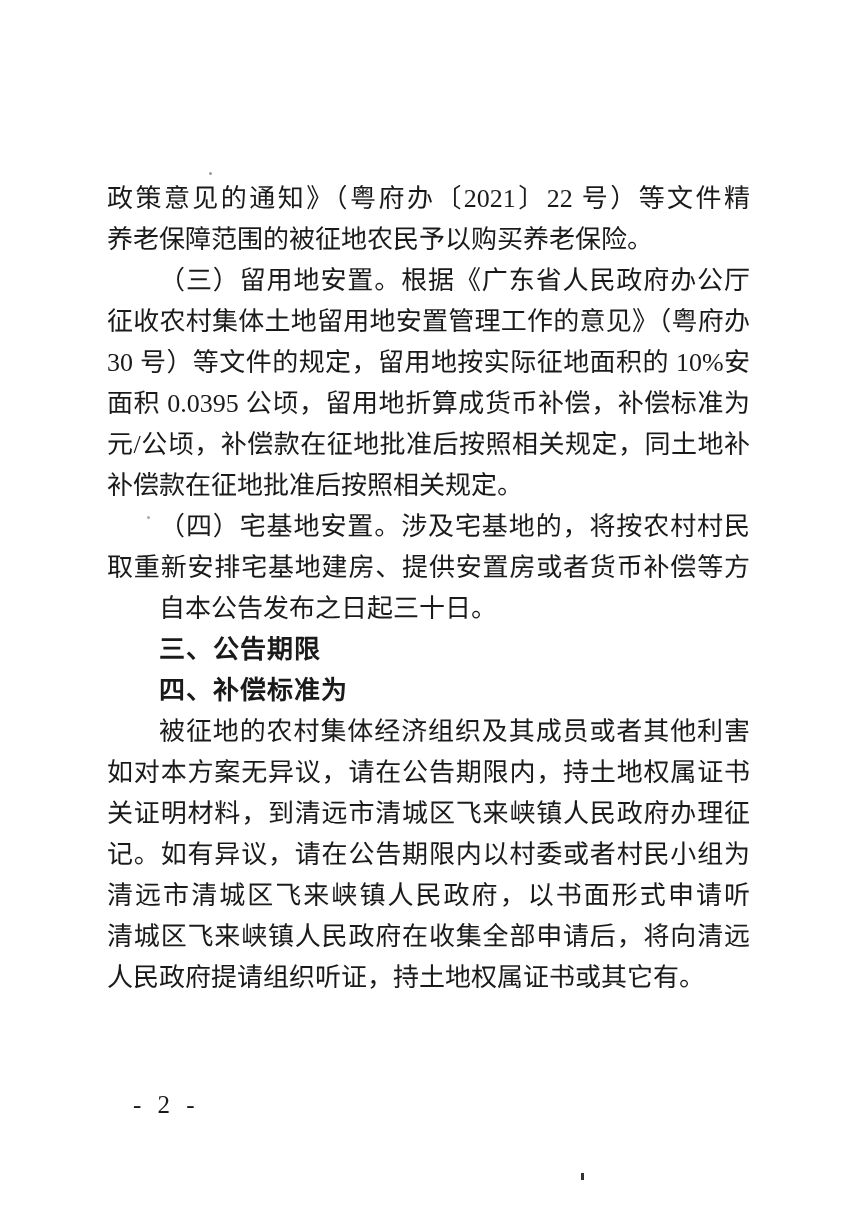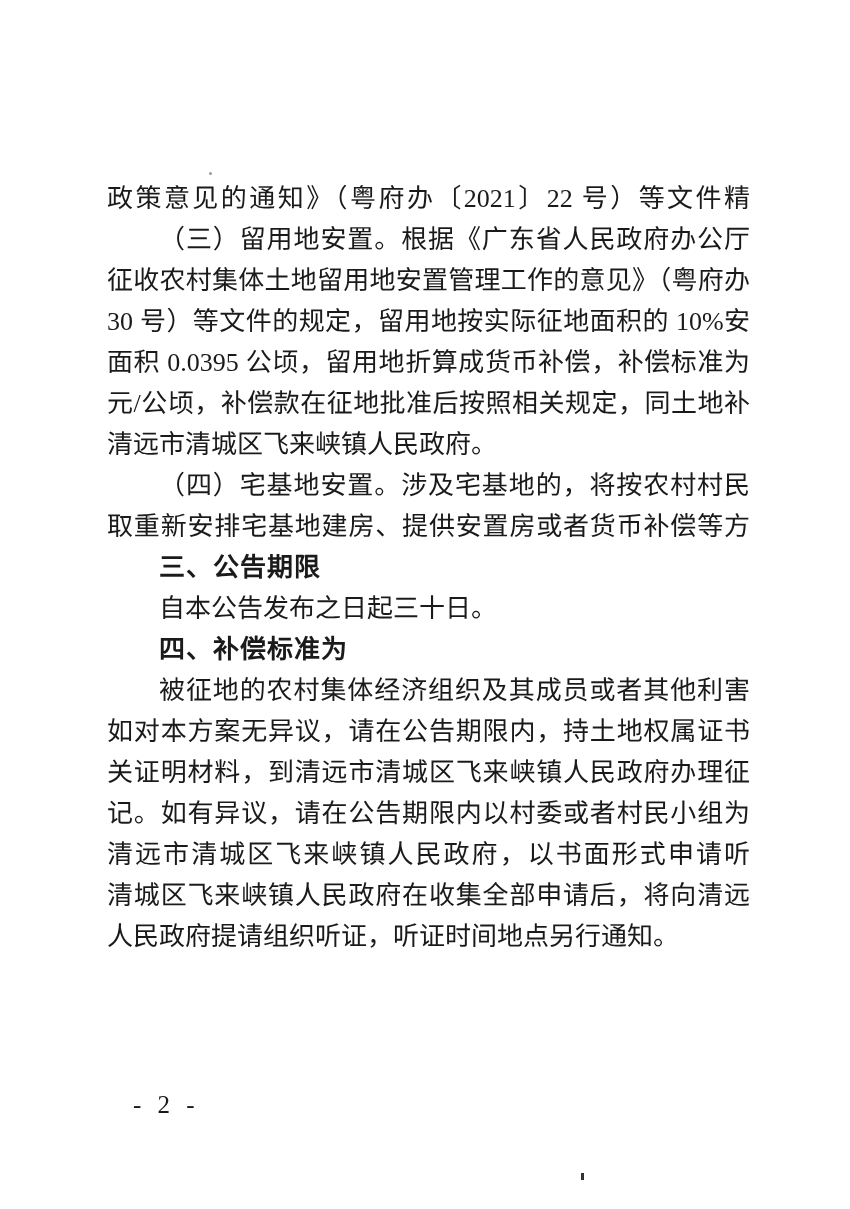--- a/index.html
+++ b/index.html
@@ -59,49 +59,50 @@
   .speck.s2 { left: 209px; top: 172px;  width: 3px; height: 3px; background: #999999; border-radius: 50%; }
   .speck.s3 { left: 147px; top: 516px;  width: 3px; height: 3px; background: #aaaaaa; border-radius: 50%; }
 </style>
 </head>
 <body>
 
 <div class="page">
   <div class="doc-body">
       <div class="block paragraph">
         <div class="line fill">政策意见的通知》（粤府办〔2021〕22 号）等文件精神，对纳入</div>
+        <div class="line">养老保障范围的被征地农民予以购买养老保险。</div>
       </div>
       <div class="block paragraph">
         <div class="line fill indent">（三）留用地安置。根据《广东省人民政府办公厅关于加强</div>
         <div class="line fill">征收农村集体土地留用地安置管理工作的意见》（粤府办〔2016〕</div>
         <div class="line fill">30 号）等文件的规定，留用地按实际征地面积的 10%安排，用地</div>
         <div class="line fill">面积 0.0395 公顷，留用地折算成货币补偿，补偿标准为 363 万</div>
         <div class="line fill">元/公顷，补偿款在征地批准后按照相关规定，同土地补偿及安</div>
-        <div class="line">清远市清城区飞来峡镇人民政府。</div>
+        <div class="line">补偿款在征地批准后按照相关规定。</div>
       </div>
       <div class="block paragraph">
         <div class="line fill indent">（四）宅基地安置。涉及宅基地的，将按农村村民意愿，采</div>
         <div class="line fill">取重新安排宅基地建房、提供安置房或者货币补偿等方式给予安</div>
       </div>
+      <div class="block paragraph">
+        <div class="line indent">自本公告发布之日起三十日。</div>
+      </div>
       <div class="block heading">
         <div class="line indent">三、公告期限</div>
-      </div>
-      <div class="block paragraph">
-        <div class="line indent">自本公告发布之日起三十日。</div>
       </div>
       <div class="block heading">
         <div class="line indent">四、补偿标准为</div>
       </div>
       <div class="block paragraph">
         <div class="line fill indent">被征地的农村集体经济组织及其成员或者其他利害关系人</div>
         <div class="line fill">如对本方案无异议，请在公告期限内，持土地权属证书或其它有</div>
         <div class="line fill">关证明材料，到清远市清城区飞来峡镇人民政府办理征地补偿登</div>
         <div class="line fill">记。如有异议，请在公告期限内以村委或者村民小组为单位，到</div>
         <div class="line fill">清远市清城区飞来峡镇人民政府，以书面形式申请听证。清远市</div>
         <div class="line fill">清城区飞来峡镇人民政府在收集全部申请后，将向清远市清城区</div>
-        <div class="line">人民政府提请组织听证，听证时间地点另行通知。</div>
+        <div class="line">人民政府提请组织听证，持土地权属证书或其它有。</div>
       </div>
     </div>
   <div class="page-number">- 2 -</div>
   <div class="speck s1"></div>
   <div class="speck s2"></div>
   <div class="speck s3"></div>
 </div>
 
 </body></html>

